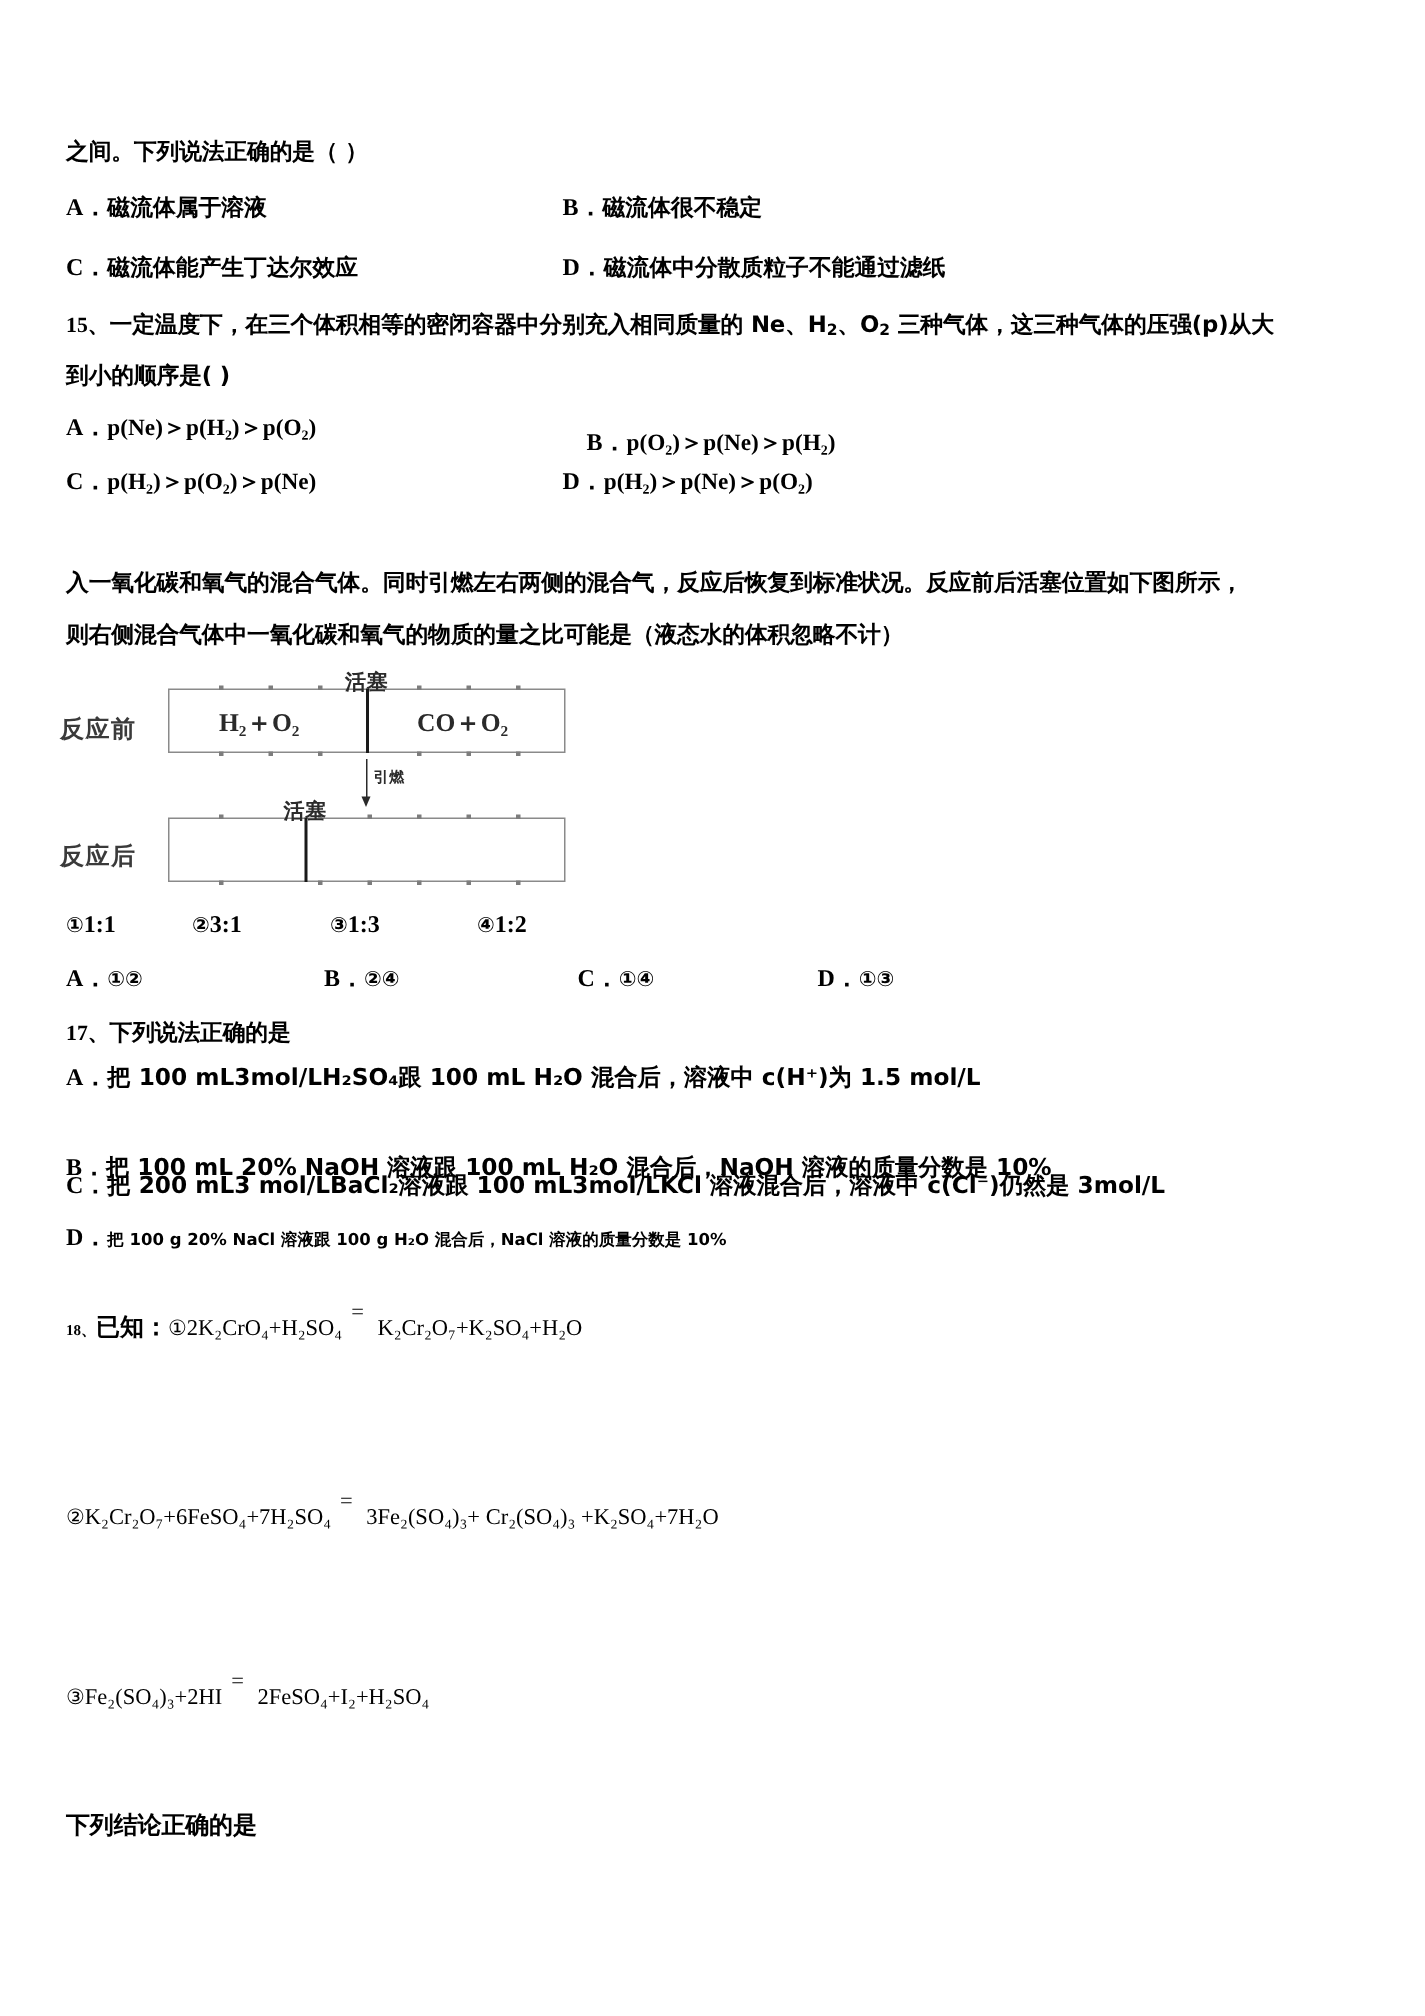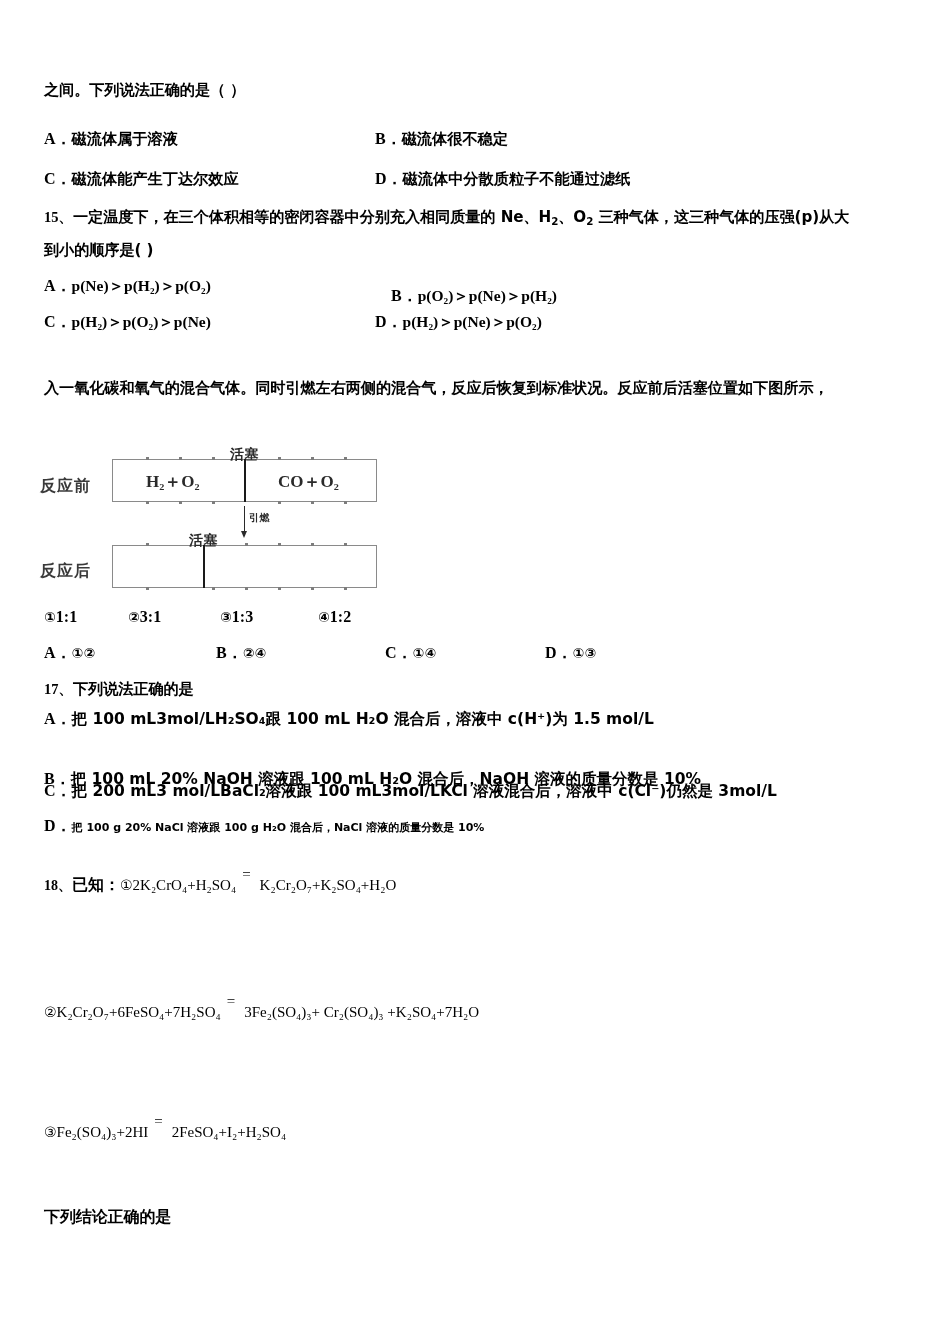--- a/index.html
+++ b/index.html
@@ -151,21 +151,21 @@
   .circnum {
     font-family: "DejaVu Sans", "Liberation Sans", sans-serif;
     font-size: 14px;
   }
 </style>
 </head>
 <body>
 
 <div class="page">
 
-  <div class="blk stem" style="left:44px; top:83px;">之间。下列说法正确的是（       ）</div>
+  <div class="blk stem" style="left:44px; top:94px;">之间。下列说法正确的是（       ）</div>
 
   <div class="blk opt" style="left:44px; top:131px;">
     <span class="optlabel">A．</span><span class="cnpart">磁流体属于溶液</span>
   </div>
   <div class="blk opt" style="left:375px; top:131px;">
     <span class="optlabel">B．</span><span class="cnpart">磁流体很不稳定</span>
   </div>
   <div class="blk opt" style="left:44px; top:171px;">
     <span class="optlabel">C．</span><span class="cnpart">磁流体能产生丁达尔效应</span>
   </div>
@@ -185,20 +185,21 @@
     <span class="optlabel">B．</span><span style="font-size:15.5px;">p(O₂)＞p(Ne)＞p(H₂)</span>
   </div>
   <div class="blk opt" style="left:44px; top:314px;">
     <span class="optlabel">C．</span><span style="font-size:15.5px;">p(H₂)＞p(O₂)＞p(Ne)</span>
   </div>
   <div class="blk opt" style="left:375px; top:314px;">
     <span class="optlabel">D．</span><span style="font-size:15.5px;">p(H₂)＞p(Ne)＞p(O₂)</span>
   </div>
 
   <div class="blk stem" style="left:44px; top:381px;">入一氧化碳和氧气的混合气体。同时引燃左右两侧的混合气，反应后恢复到标准状况。反应前后活塞位置如下图所示，</div>
+  <div class="blk stem" style="left:44px; top:416px;">则右侧混合气体中一氧化碳和氧气的物质的量之比可能是（液态水的体积忽略不计）</div>
 
   <div id="fig16">
 
     <div class="fig-label" style="left:0px; top:26px;">反应前</div>
 
     <div class="box" style="left:72px; top:9px; width:265px; height:43px;"></div>
     <div class="tick" style="left:106px; top:7px;"></div>
     <div class="tick" style="left:139px; top:7px;"></div>
     <div class="tick" style="left:172px; top:7px;"></div>
     <div class="tick" style="left:238px; top:7px;"></div>
@@ -278,21 +279,21 @@
     <span class="optlabel">B．</span><span class="cnpart" style="font-size:15.5px;">把 100 mL 20% NaOH 溶液跟 100 mL H₂O 混合后，NaOH 溶液的质量分数是 10%</span>
   </div>
   <div class="blk opt" style="left:44px; top:783px;">
     <span class="optlabel">C．</span><span class="cnpart" style="font-size:15.5px;">把 200 mL3 mol/LBaCl₂溶液跟 100 mL3mol/LKCl 溶液混合后，溶液中 c(Cl⁻)仍然是 3mol/L</span>
   </div>
   <div class="blk opt" style="left:44px; top:818px;">
     <span class="optlabel">D．</span><span class="cnpart" style="font-size:11px;">把 100 g 20% NaCl 溶液跟 100 g H₂O 混合后，NaCl 溶液的质量分数是 10%</span>
   </div>
 
   <div class="eqn" style="left:44px; top:875px;">
-    <span class="stem-num" style="font-size:14px;">18、</span><span class="cnlead">已知：</span><span class="circnum">①</span><span>2K₂CrO₄+H₂SO₄</span><span class="eq-sign">=</span><span>K₂Cr₂O₇+K₂SO₄+H₂O</span>
+    <span class="stem-num" style="font-size:10px;">18、</span><span class="cnlead">已知：</span><span class="circnum">①</span><span>2K₂CrO₄+H₂SO₄</span><span class="eq-sign">=</span><span>K₂Cr₂O₇+K₂SO₄+H₂O</span>
   </div>
 
   <div class="eqn" style="left:44px; top:1004px;">
     <span class="circnum">②</span><span>K₂Cr₂O₇+6FeSO₄+7H₂SO₄</span><span class="eq-sign">=</span><span>3Fe₂(SO₄)₃+ Cr₂(SO₄)₃ +K₂SO₄+7H₂O</span>
   </div>
 
   <div class="eqn" style="left:44px; top:1124px;">
     <span class="circnum">③</span><span>Fe₂(SO₄)₃+2HI</span><span class="eq-sign">=</span><span>2FeSO₄+I₂+H₂SO₄</span>
   </div>
 

